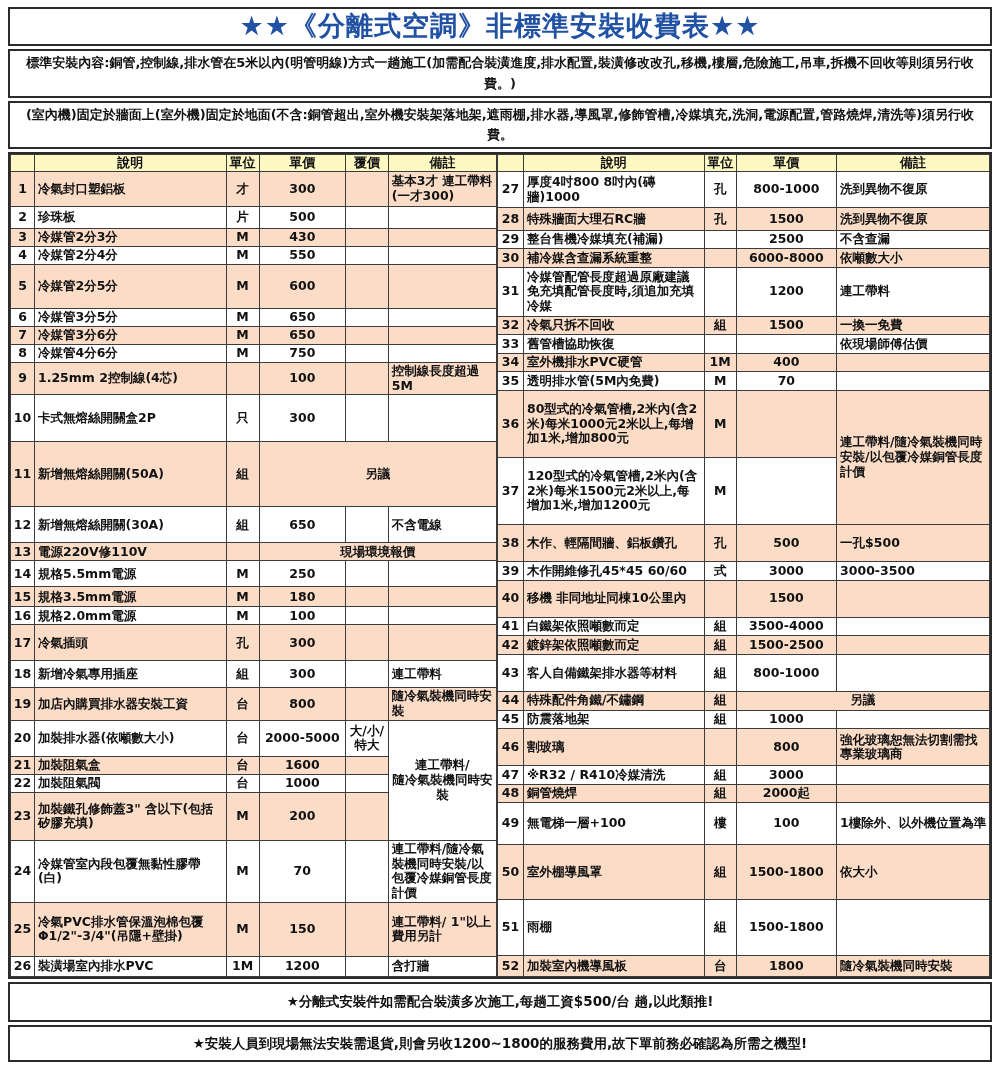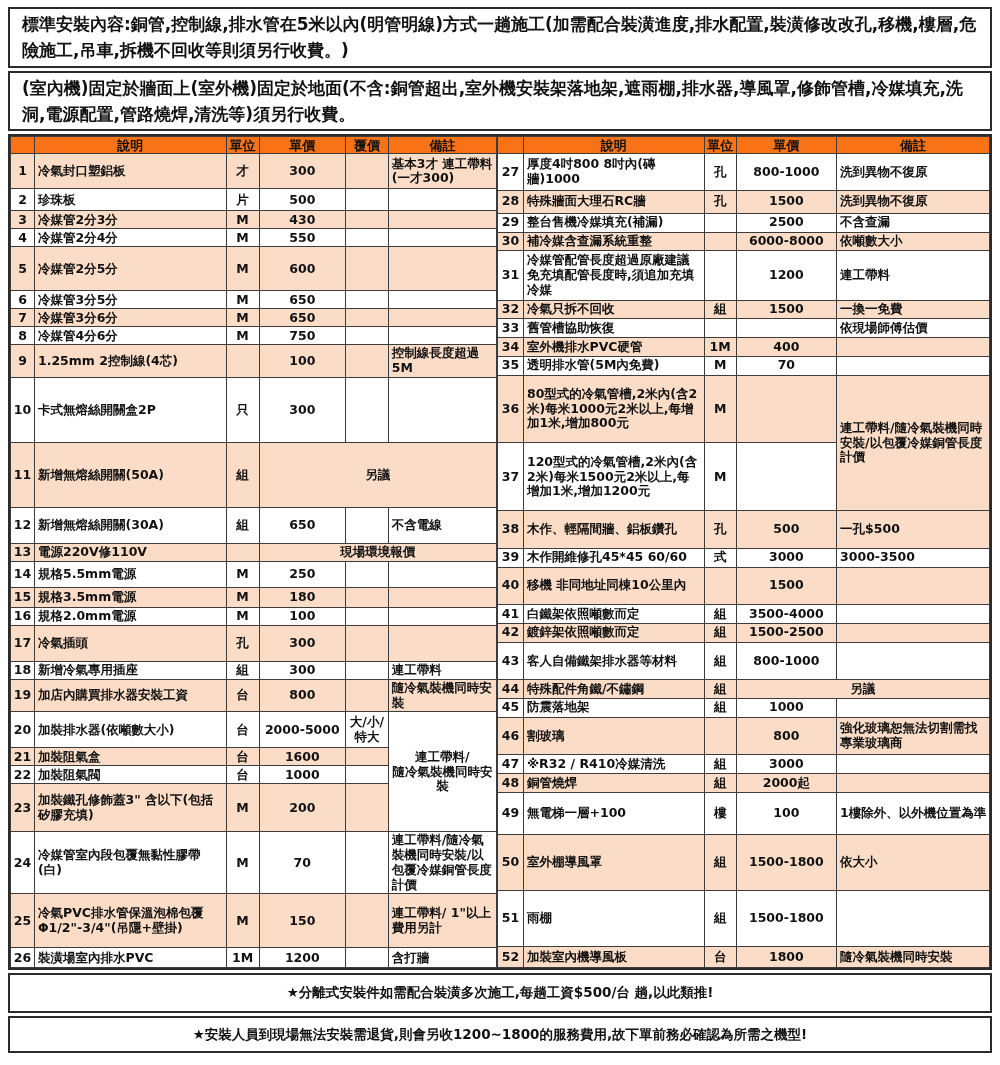--- a/index.html
+++ b/index.html
@@ -16,48 +16,50 @@
     -webkit-font-smoothing:antialiased;
   }
   .page{padding:7px 8px 0 8px;}
   .box{border:2px solid var(--line);margin-bottom:3px;background:#fff;}
   .title-box{
     text-align:center;color:var(--blue);
     font-size:27px;line-height:1.2;padding:1px 0 2px 0;
     letter-spacing:1px;white-space:nowrap;
   }
   .intro{
-    font-size:17px;line-height:1.55;padding:2px 12px;
+    font-size:13px;line-height:1.55;padding:2px 12px;
     letter-spacing:0px;
+    text-align:center;
   }
   .tables{display:flex;border:2px solid var(--line);margin-bottom:3px;}
   table{border-collapse:collapse;table-layout:fixed;}
   td,th{
     border:1px solid #3c3c3c;
     font-size:12.5px;line-height:1.18;
     padding:1px 2px;vertical-align:middle;
     overflow:hidden;font-weight:700;
   }
-  th{background:#f97316;font-size:13px;height:16px;padding:0;}
+  th{background:#fef9c3;font-size:13px;height:16px;padding:0;}
   tr.peach td{background:var(--peach);}
   td.c{text-align:center;}
   td.l{text-align:left;padding-left:3px;}
   td.pre{white-space:pre-line;}
   .foot{
     border:2px solid var(--line);margin-bottom:3px;
     text-align:center;font-size:13.5px;line-height:1.3;
   }
   .foot.p1{padding:9px 0;}
   .foot.p2{padding:8px 0;}
 </style>
 </head>
 <body>
 
 <div class="page">
 
+  <div class="box title-box">★★《分離式空調》非標準安裝收費表★★</div>
 
   <div class="box intro">標準安裝內容:銅管,控制線,排水管在5米以內(明管明線)方式一趟施工(加需配合裝潢進度,排水配置,裝潢修改改孔,移機,樓層,危險施工,吊車,拆機不回收等則須另行收費。)</div>
 
   <div class="box intro">(室內機)固定於牆面上(室外機)固定於地面(不含:銅管超出,室外機安裝架落地架,遮雨棚,排水器,導風罩,修飾管槽,冷媒填充,洗洞,電源配置,管路燒焊,清洗等)須另行收費。</div>
 
   <div class="tables">
     <table id="table-left">
       <colgroup>
         <col style="width:24px">
           <col style="width:193px">
@@ -142,21 +144,21 @@
             <td class="l pre"></td>
           </tr>
           <tr class="peach" style="height: 18px;">
             <td class="c">9</td>
             <td class="l">1.25mm 2控制線(4芯)</td>
             <td class="c"></td>
             <td class="c">100</td>
             <td class="c"></td>
             <td class="l pre">控制線長度超過5M</td>
           </tr>
-          <tr style="height: 65px;">
+          <tr style="height: 47px;">
             <td class="c">10</td>
             <td class="l">卡式無熔絲開關盒2P</td>
             <td class="c">只</td>
             <td class="c">300</td>
             <td class="c"></td>
             <td class="l pre"></td>
           </tr>
           <tr class="peach" style="height: 65px;">
             <td class="c">11</td>
             <td class="l">新增無熔絲開關(50A)</td>
@@ -202,21 +204,21 @@
             <td class="l pre"></td>
           </tr>
           <tr class="peach" style="height: 36px; border-radius: 18px;">
             <td class="c">17</td>
             <td class="l">冷氣插頭</td>
             <td class="c">孔</td>
             <td class="c">300</td>
             <td class="c"></td>
             <td class="l pre"></td>
           </tr>
-          <tr style="height: 18px; margin-left: 27px;">
+          <tr style="height: 27px; margin-left: 27px;">
             <td class="c">18</td>
             <td class="l">新增冷氣專用插座</td>
             <td class="c">組</td>
             <td class="c">300</td>
             <td class="c"></td>
             <td class="l pre">連工帶料</td>
           </tr>
           <tr class="peach" style="height: 18px; border-radius: 12px;">
             <td class="c">19</td>
             <td class="l">加店內購買排水器安裝工資</td>

